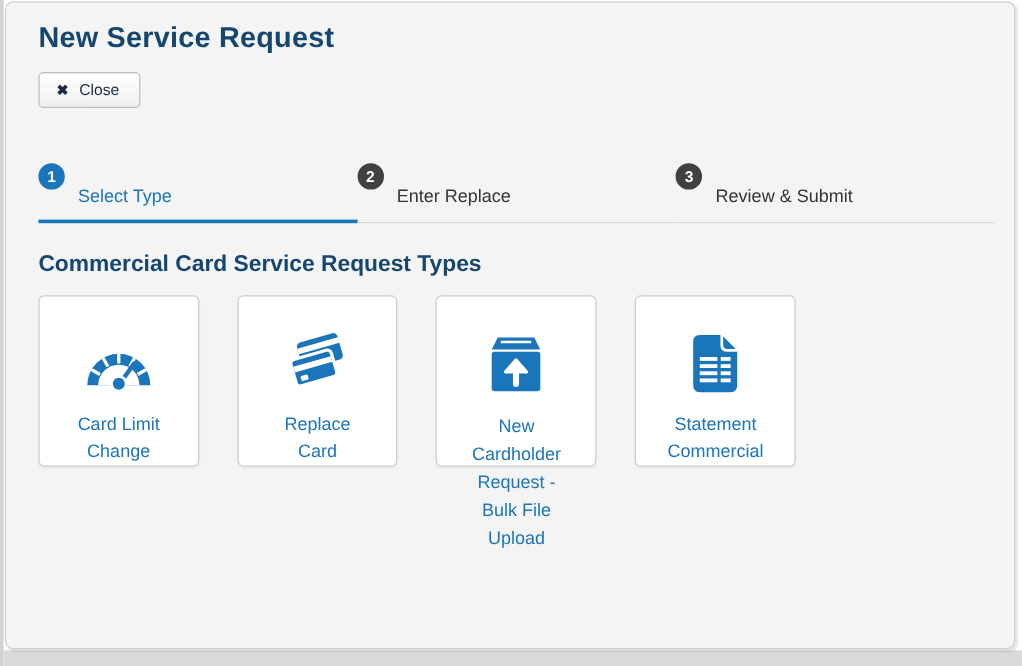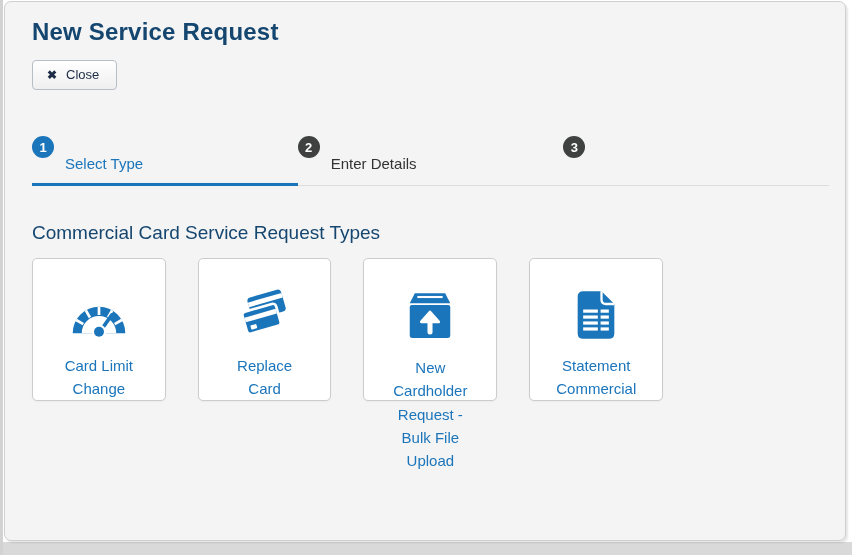--- a/index.html
+++ b/index.html
@@ -73,23 +73,23 @@
     background:#3f4040;
     color:#ffffff;
     font-size:13px; font-weight:bold;
     display:flex; align-items:center; justify-content:center;
     flex:0 0 auto;
   }
   .step.active .step-circle { background:#1b75bb; }
   .step-label { font-size:15px; color:#333333;margin-top:33px; }
   .step.active .step-label { color:#1b75bb; }
   .section-heading {
-    margin:36px 0 14px 0;
+    margin:24px 0 14px 0;
     font-size:19px;
-    font-weight:400;
+    font-weight:700;
     color:#15466f;
   }
   .card-grid {
     display:grid;
     grid-template-columns:repeat(5, 1fr);
     gap:21px 32px;
   }
   .req-card {
     background:#ffffff;
     border:1px solid #cccccc;
@@ -128,24 +128,25 @@
     <span>Close</span>
   </button>
 
   <div class="stepper">
     <div class="step active">
       <span class="step-circle">1</span>
       <span class="step-label">Select Type</span>
     </div>
     <div class="step">
       <span class="step-circle">2</span>
-      <span class="step-label">Enter Details</span>
+      <span class="step-label">Enter Replace</span>
     </div>
     <div class="step">
       <span class="step-circle">3</span>
+      <span class="step-label">Review &amp; Submit</span>
     </div>
   </div>
 
   <h2 class="section-heading">Commercial Card Service Request Types</h2>
 
   <div class="card-grid">
 
     <div class="req-card">
       <span class="icon-box">
         <svg width="58" height="46" viewBox="0 0 64 48">

